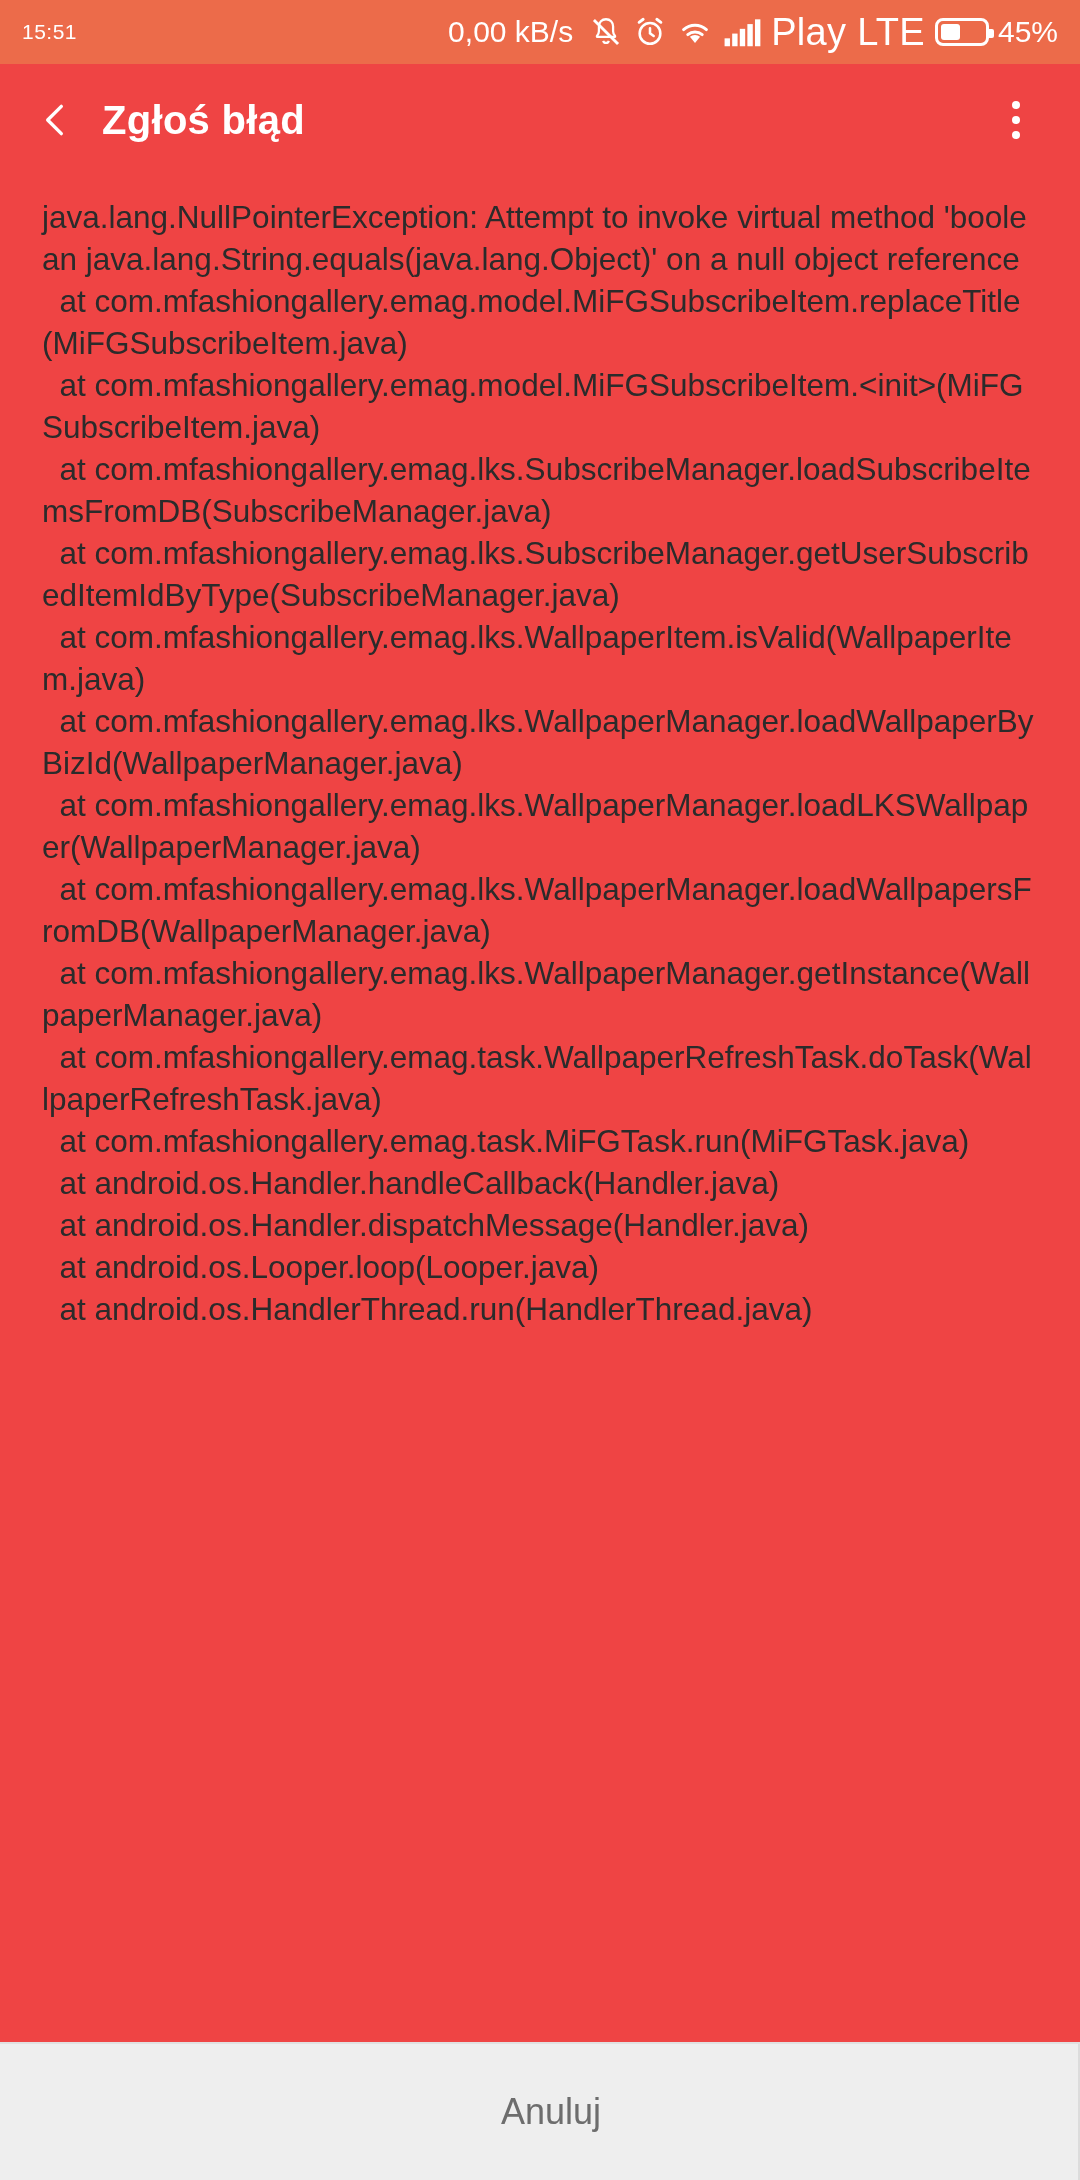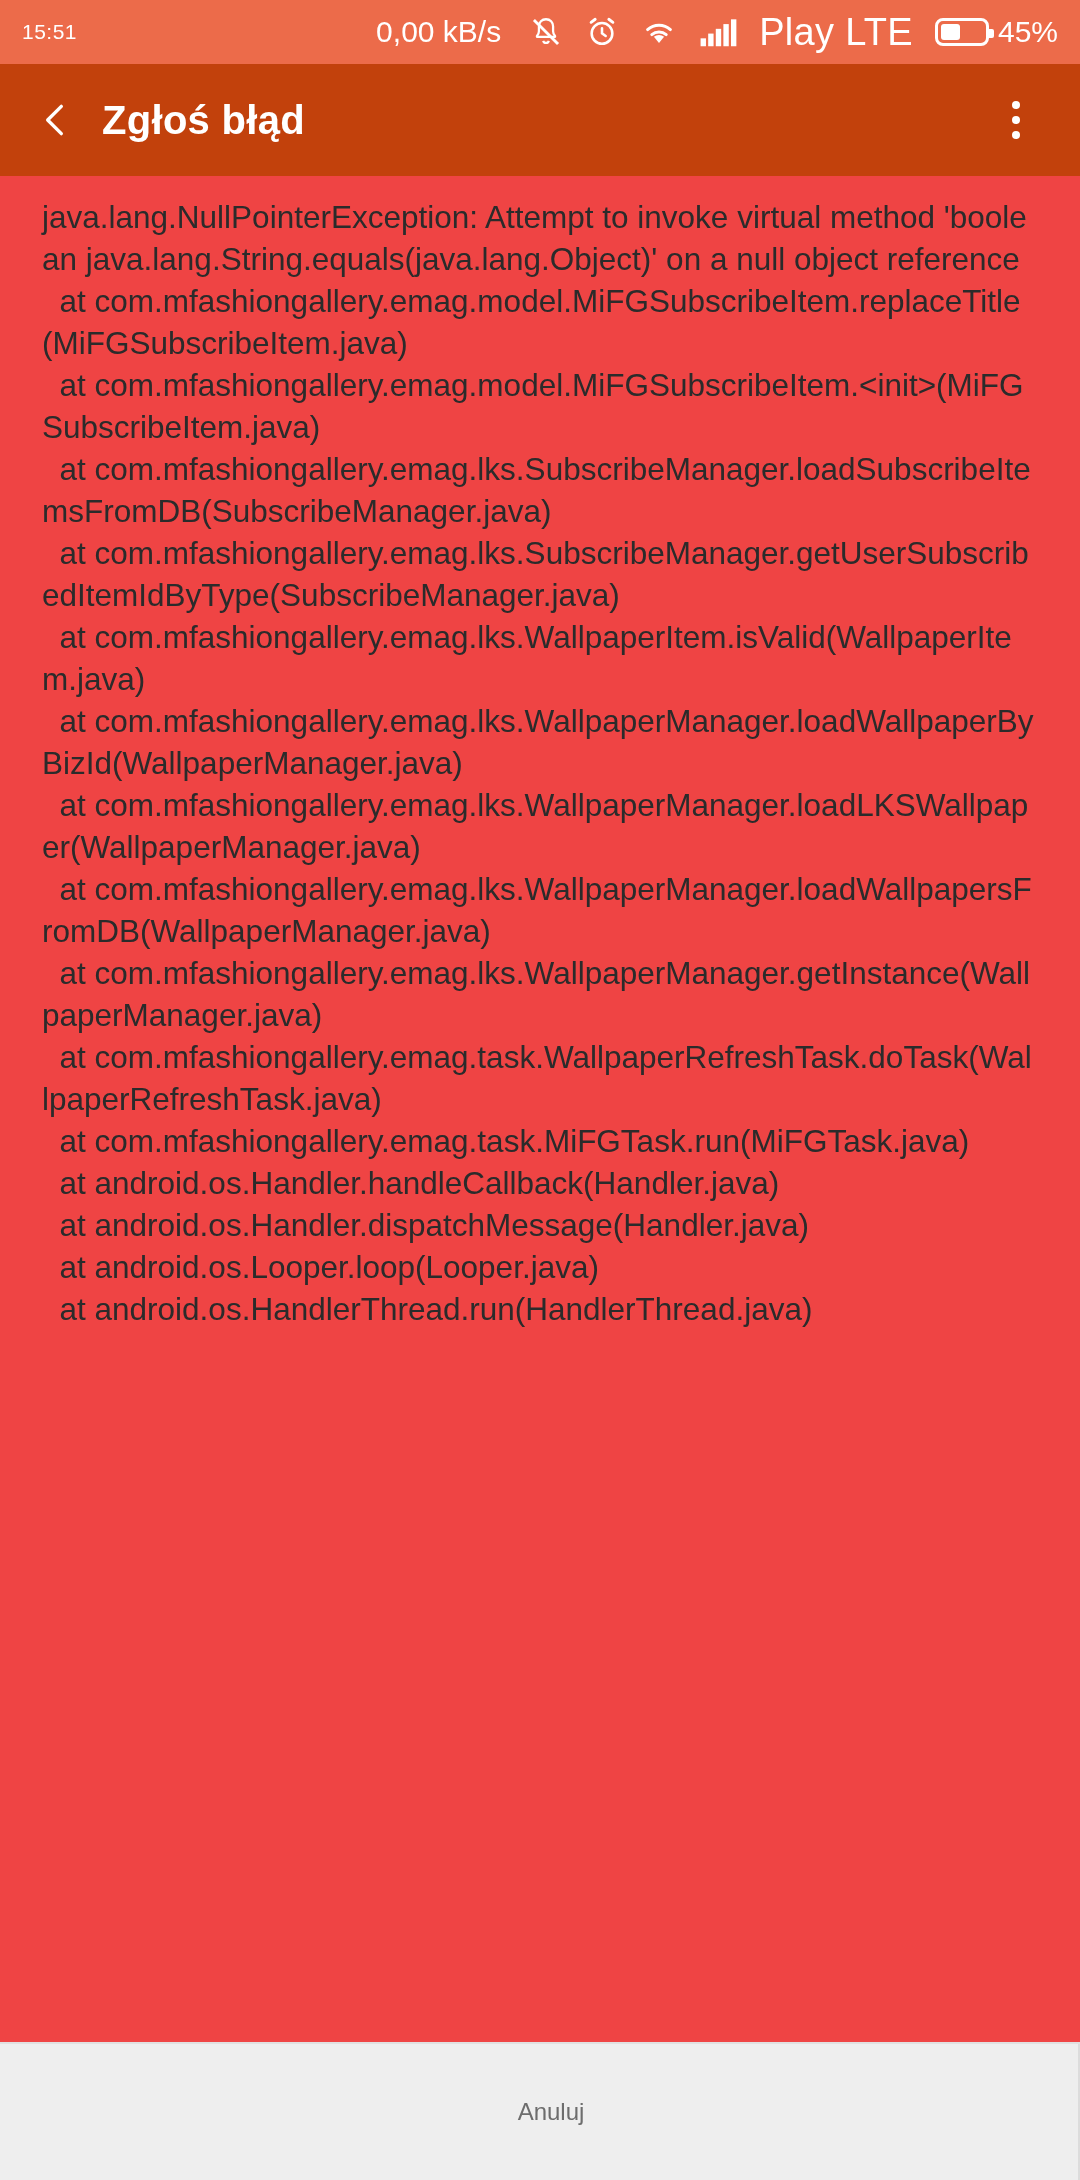--- a/index.html
+++ b/index.html
@@ -27,21 +27,21 @@
     font-size: 30px;
   }
   .status-clock {
     font-size: 21px;
     letter-spacing: 0.5px;
   }
   .status-right {
     margin-left: auto;
     display: flex;
     align-items: center;
-    gap: 22px;
+    gap: 10px;
   }
   .net-speed {
     font-size: 30px;
     margin-right: 6px;
   }
   .icon {
     display: inline-block;
     line-height: 1;
   }
   .icon svg { display: block; }
@@ -80,21 +80,21 @@
     height: 100%;
     width: 45%;
     background: #ffffff;
     border-radius: 3px;
   }
   .battery-pct { font-size: 30px; text-align: right; }
 
   
   .app-bar {
     height: 112px;
-    background: #c2410c;
+    background: #ef4444;
     display: flex;
     align-items: center;
     padding: 0 28px;
     box-sizing: border-box;
     color: #ffffff;
   }
   .back-btn {
     width: 56px;
     height: 56px;
     display: flex;
@@ -155,21 +155,21 @@
     height: 136px;
     background: #eeeeee;
     display: flex;
     border-top: 2px solid #e0e0e0;
   }
   .bar-btn {
     flex: 1;
     display: flex;
     align-items: center;
     justify-content: center;
-    font-size: 24px;
+    font-size: 36px;
     color: #6d6d6d;
     background: #eeeeee;
     margin-left: 24px;
   }
   .bar-divider {
     width: 2px;
     background: #dcdcdc;
     align-self: stretch;
   }
 </style>

